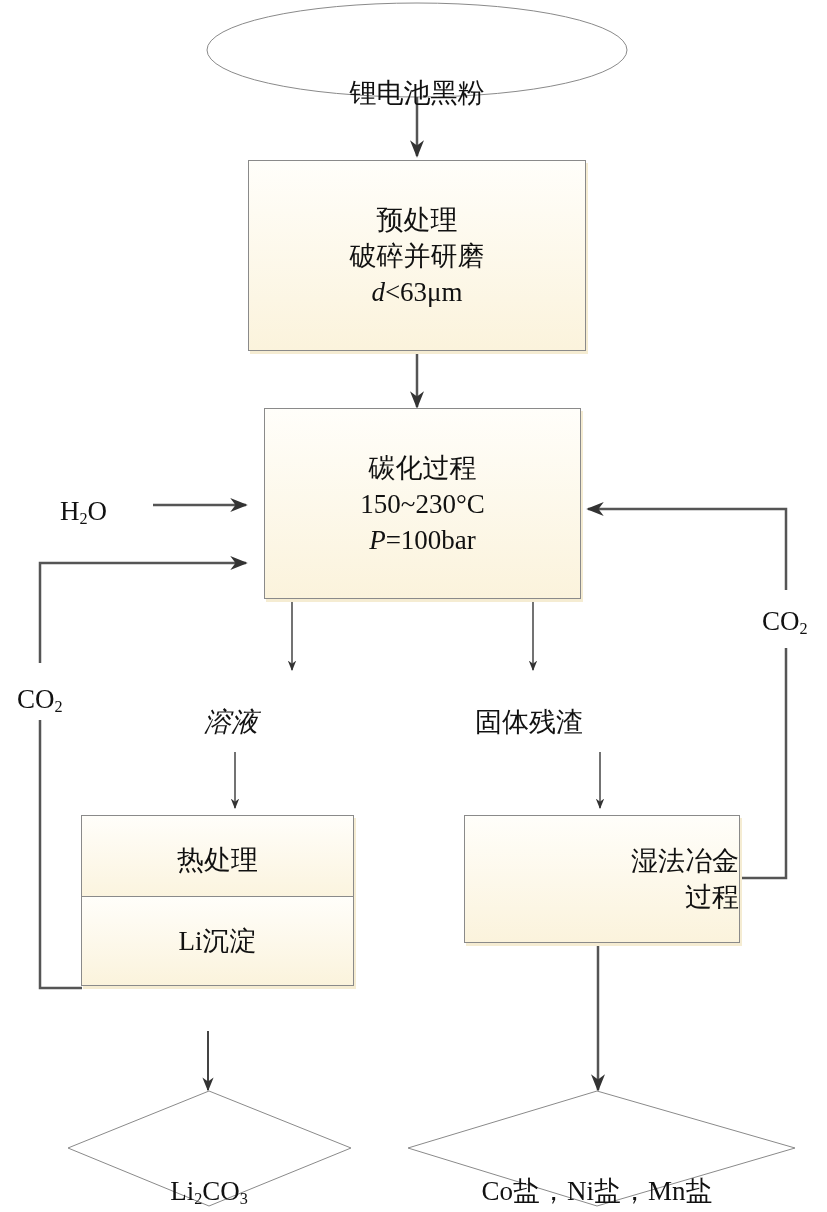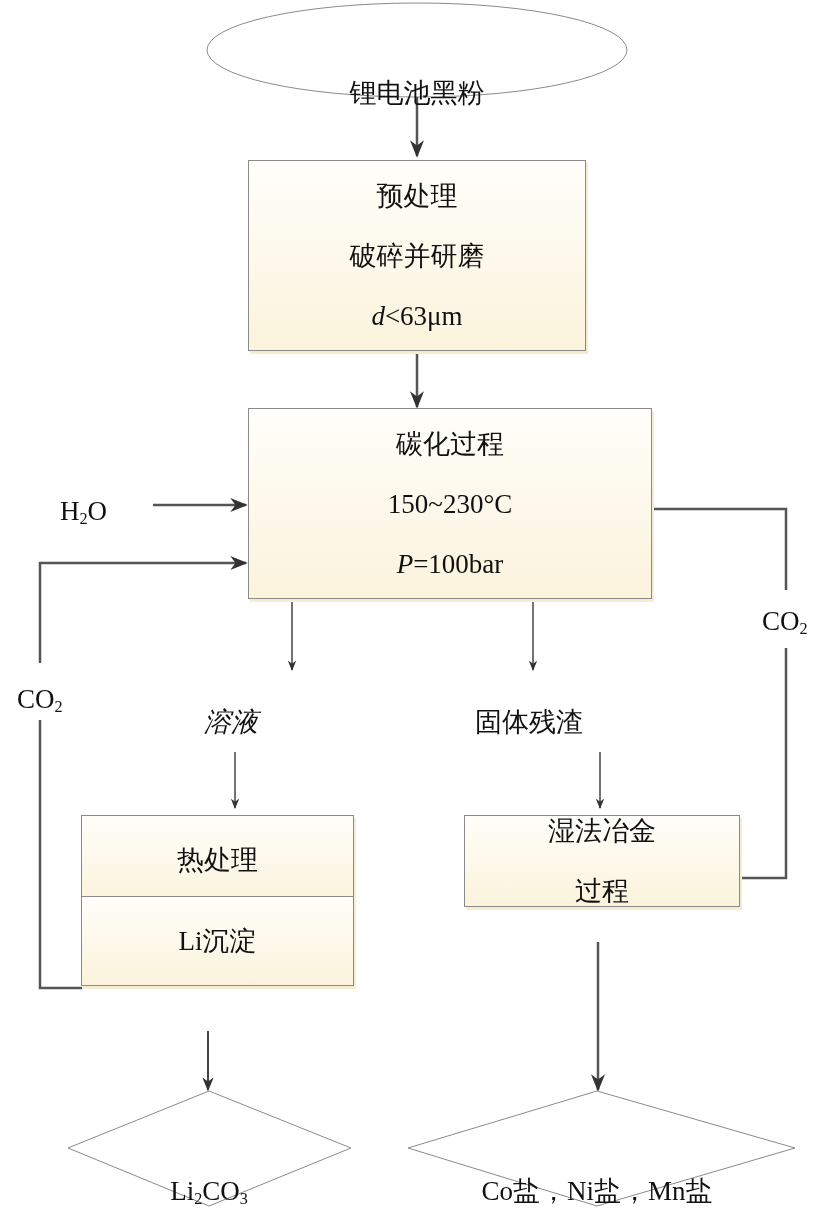--- a/index.html
+++ b/index.html
@@ -3,21 +3,21 @@
   <meta charset="utf-8">
   <style>
     html, body { margin: 0; padding: 0; background: #ffffff; }
     body { width: 827px; height: 1212px; position: relative; overflow: hidden;
            font-family: "Liberation Serif", "DejaVu Serif", serif; color: #111; }
     #diagram { position: absolute; left: 0; top: 0; }
     .box { position: absolute; box-sizing: border-box; border: 1px solid #8a8a8a;
            background: linear-gradient(to bottom, #fffefa 0%, #fbf3dc 100%);
            box-shadow: 2px 3px 0 #f5ecd2;
            display: flex; flex-direction: column; align-items: center; justify-content: center;
-           text-align: center; font-size: 27px; line-height: 36px; gap: 24px; }
+           text-align: center; font-size: 27px; line-height: 36px; }
     .label { position: absolute; font-size: 27px; line-height: 32px; white-space: nowrap; }
     .shape-text { position: absolute; font-size: 27px; white-space: nowrap; text-align: center;
                   transform: translate(-50%, -50%); margin-top: 43px; }
     sub { font-size: 0.6em; vertical-align: -0.25em; line-height: 0; }
     i { font-style: italic; }
   </style>
 </head>
 <body>
 
 <svg id="diagram" width="827" height="1212" viewBox="0 0 827 1212" xmlns="http://www.w3.org/2000/svg">
@@ -60,21 +60,21 @@
 <div class="shape-text" style="left:417px; top:50px;">
   <span>锂电池黑粉</span>
 </div>
 
 <div class="box" style="left:248px; top:160px; width:338px; height:191px;">
   <div>预处理</div>
   <div>破碎并研磨</div>
   <div><i>d</i><span>&lt;63μm</span></div>
 </div>
 
-<div class="box" style="left:248px; top:408px; width:404px; height:191px;">
+<div class="box" style="left:264px; top:408px; width:317px; height:191px;">
   <div>碳化过程</div>
   <div>150~230°C</div>
   <div><i>P</i><span>=100bar</span></div>
 </div>
 
 <div class="label" style="left:32px; top:495px;margin-left:28px;">
   <span>H</span><sub>2</sub><span>O</span>
 </div>
 
 <div class="label" style="left:17px; top:683px;">
@@ -89,21 +89,21 @@
 <div class="label" style="left:475px; top:706px;">固体残渣</div>
 
 <div class="box" style="left:81px; top:815px; width:273px; height:90px;text-align:right;">
   <div>热处理</div>
 </div>
 
 <div class="box" style="left:81px; top:896px; width:273px; height:90px;">
   <div>Li沉淀</div>
 </div>
 
-<div class="box" style="left:464px; top:815px; width:276px; height:92px;">
+<div class="box" style="left:464px; top:815px; width:276px; height:128px;align-items:flex-end;">
   <div>湿法冶金</div>
   <div>过程</div>
 </div>
 
 <div class="shape-text" style="left:209px; top:1148px;">
   <span>Li</span><sub>2</sub><span>CO</span><sub>3</sub>
 </div>
 <div class="shape-text" style="left:597px; top:1148px;">Co盐，Ni盐，Mn盐</div>
 
 </body></html>

